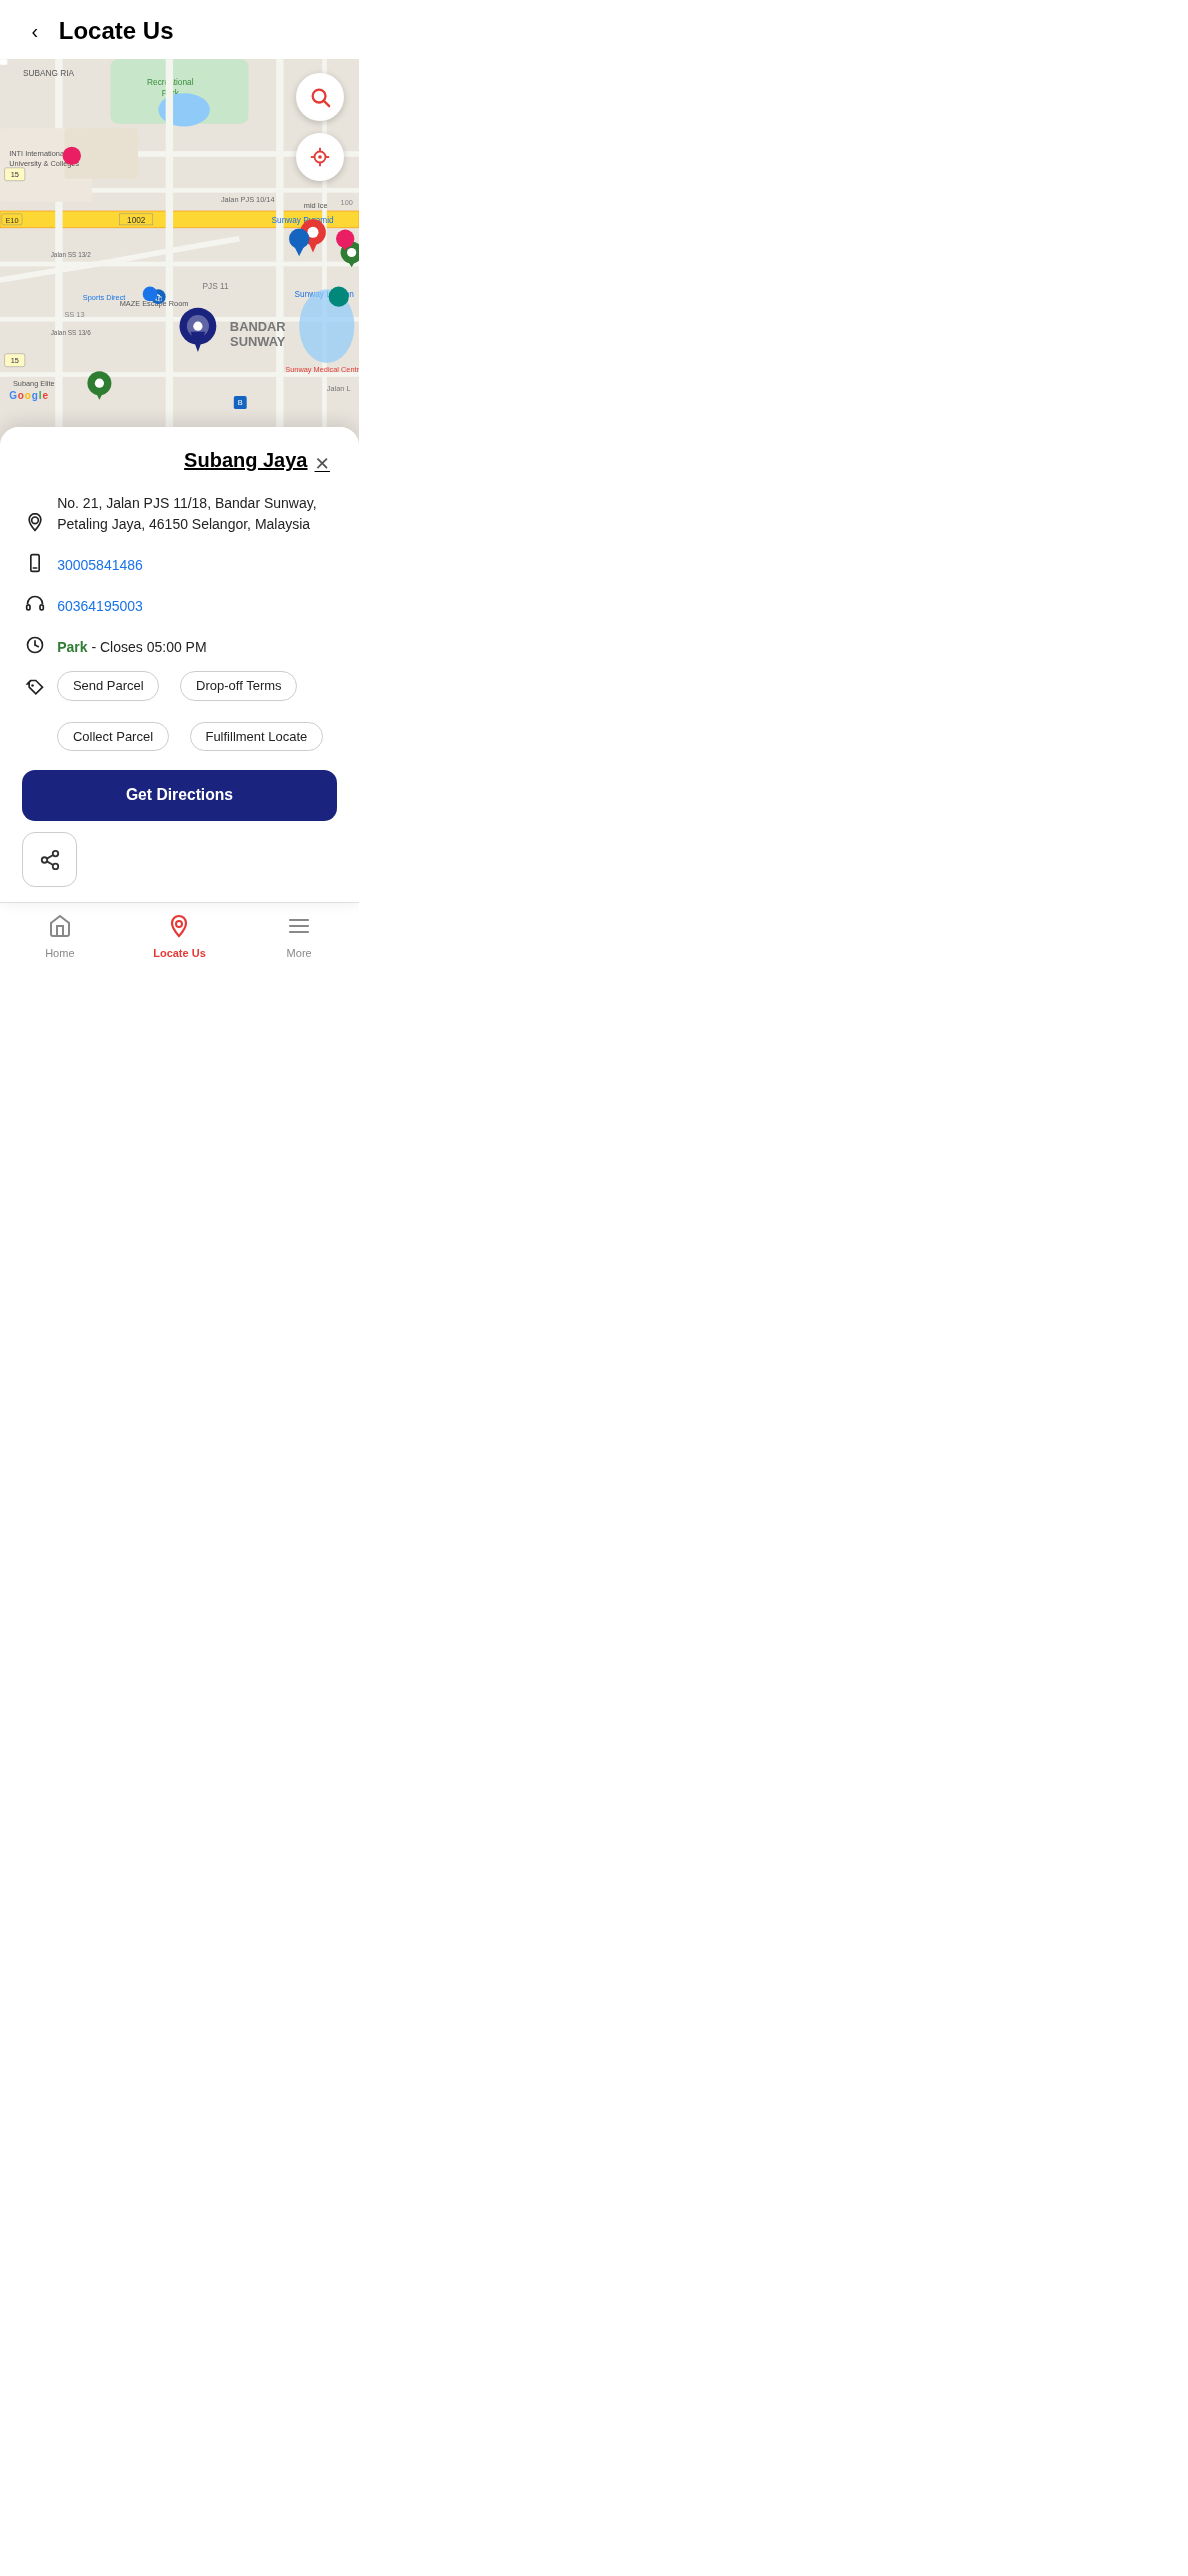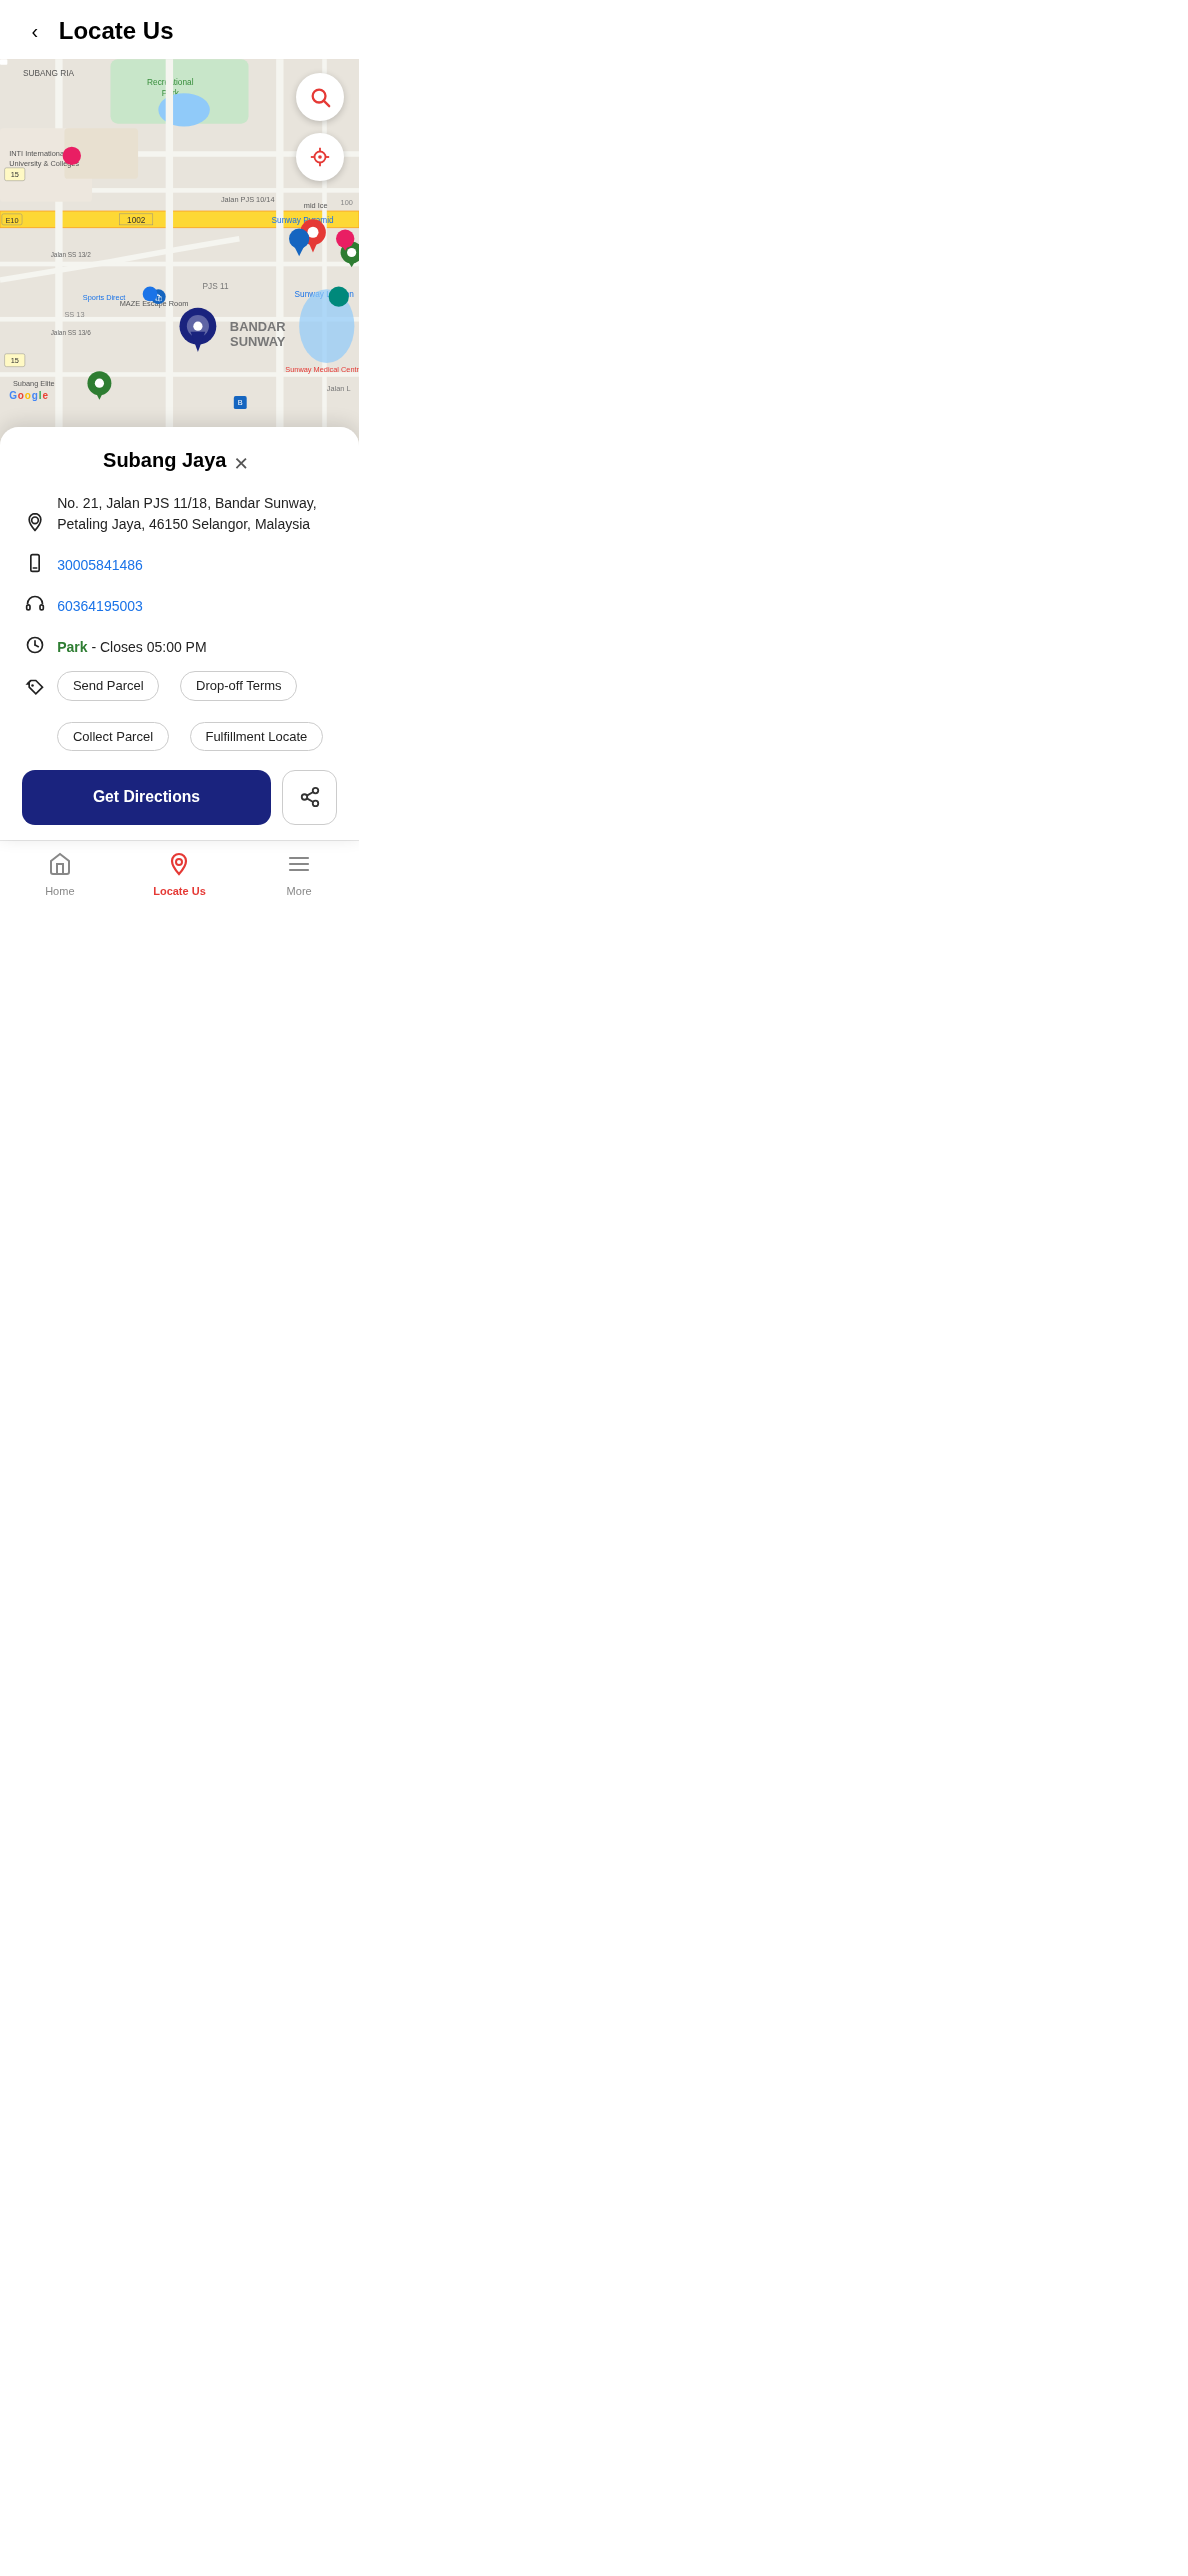--- a/index.html
+++ b/index.html
@@ -94,23 +94,24 @@
       border-radius: 18.4px 18.4px 0 0;
       padding: 22px 22px 14.7px;
       position: relative;
       box-shadow: 0 -3.7px 18.4px rgba(0,0,0,0.12);
       margin-top: -18.4px;
       z-index: 10;
     }
 
     .panel-header {
       display: flex;
-      justify-content: center;
+      justify-content: flex-end;
       align-items: flex-start;
       margin-bottom: 14.7px;
+      text-decoration: underline;
     }
     .location-name {
       font-size: 20px;
       font-weight: 700;
       color: #000;
     }
     .close-btn {
       width: 29.5px;
       height: 29.5px;
       display: flex;
@@ -173,20 +174,21 @@
       color: #222;
       background: #fff;
       cursor: pointer;
     }
 
     
     .action-row {
       display: flex;
       gap: 11px;
       align-items: stretch;
+      flex-direction: column;
     }
     .get-directions-btn {
       flex: 1;
       background: #1a237e;
       color: #fff;
       border: none;
       border-radius: 13px;
       padding: 16.6px;
       font-size: 15.7px;
       font-weight: 600;

